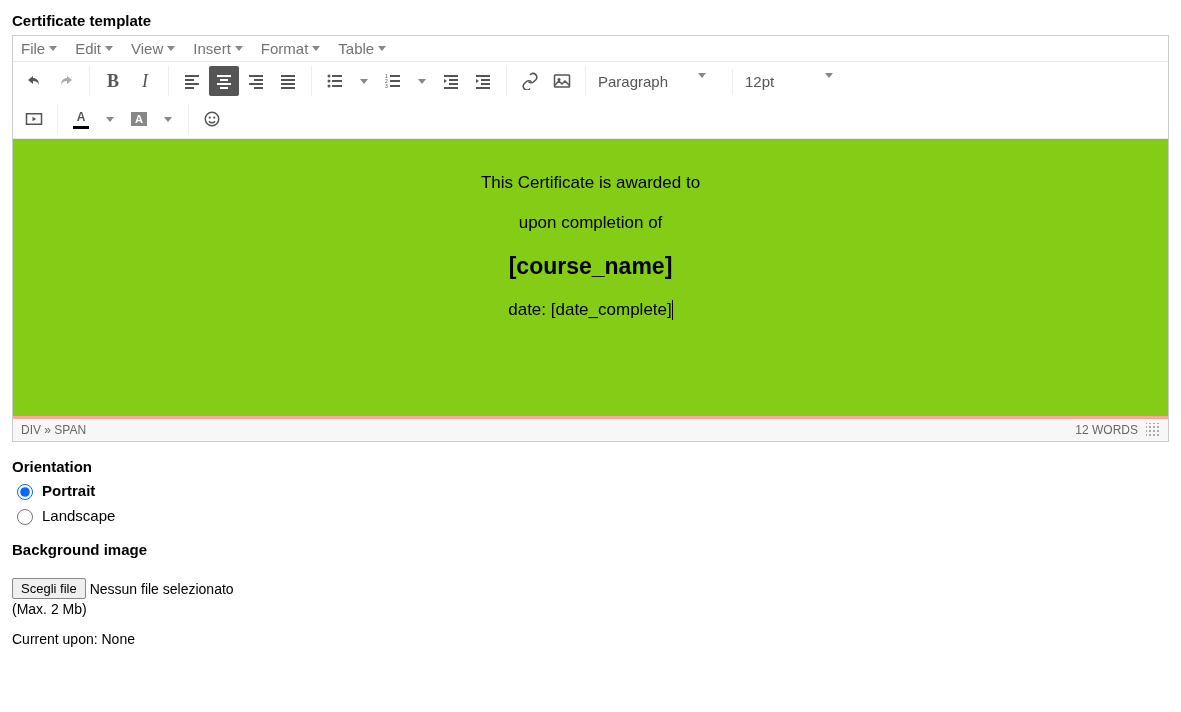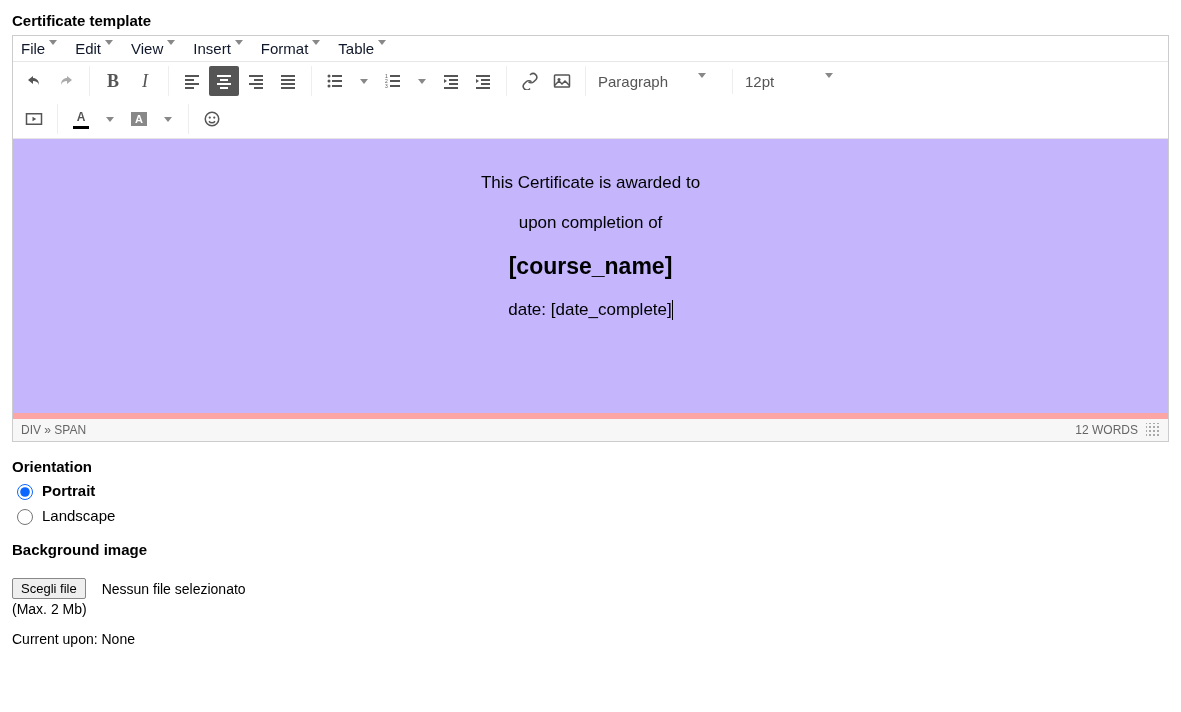--- a/index.html
+++ b/index.html
@@ -23,24 +23,25 @@
     margin-bottom: 16px;
   }
   .menubar {
     background: #fff;
     padding: 4px 8px;
     border-bottom: 1px solid #e6e6e6;
     display: flex;
     gap: 18px;
   }
   .menu-item {
-    color: #0f172a;
+    color: #737373;
     font-size: 15px;
     cursor: pointer;
     display: inline-flex;
+    align-items: center;
     gap: 4px;
   }
   .caret {
     display: inline-block;
     width: 0; height: 0;
     border-left: 4px solid transparent;
     border-right: 4px solid transparent;
     border-top: 5px solid #888;
     vertical-align: middle;
   }
@@ -95,22 +96,22 @@
   .text-color-swatch {
     width: 16px; height: 3px; background: #000; margin-top: 2px;
   }
   .bg-color-swatch {
     width: 16px; height: 14px; background: #888; display: flex; align-items:center; justify-content:center; color:#fff;font-size:11px;font-weight:bold;
   }
   .editor-body {
     position: relative;
     height: 280px;
     overflow-y: scroll;
-    background: #c4b5fd;
-    border-bottom: 6px solid #fca5a5;
+    background: #84cc16;
+    border-bottom: 3px solid #fca5a5;
   }
   .editor-content {
     text-align: center;
     padding: 14px;
     font-family: Verdana, Geneva, sans-serif;
     color: #000;
   }
   .editor-content .line { margin: 20px 0; font-size: 17px; }
   .editor-content .bold { font-weight: bold; font-size: 23px; }
   .editor-content .cursor-line::after {
@@ -143,21 +144,21 @@
   .orient-group { margin-bottom: 16px; }
   .radio-row {
     display: flex;
     align-items: center;
     gap: 6px;
     margin: 6px 0;
   }
   .radio-row input { width: 16px; height: 16px; accent-color:#0b66ff; }
   .radio-row label.bold { font-weight: bold; color:#000; }
   .radio-row label { color:#000; font-size:15px; }
-  .file-row { margin-top: 20px; display:flex; align-items:center; gap:16px; }
+  .file-row { margin-top: 20px; display:flex; align-items:center; gap:4px; }
   .file-btn {
     border: 1px solid #888;
     background: #efefef;
     font-size: 13px;
     padding: 2px 8px;
     cursor: pointer;
     border-radius: 2px;
   }
   .file-status { font-size: 14px; color:#000; }
   .hint { font-size: 14px; color:#000; margin-top: 2px; }

